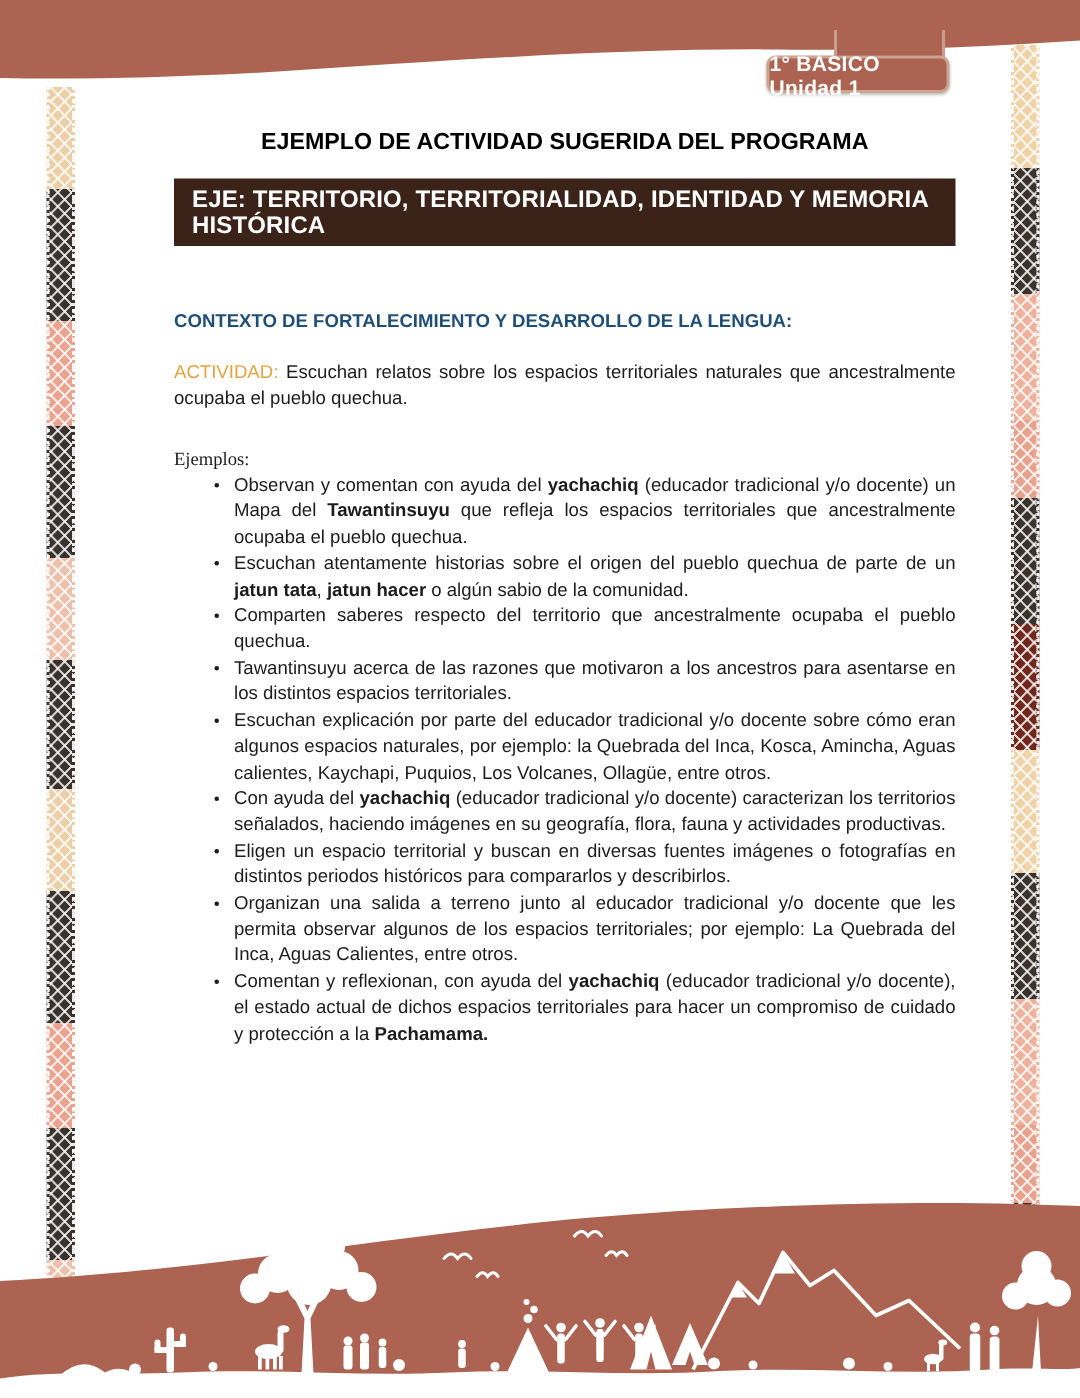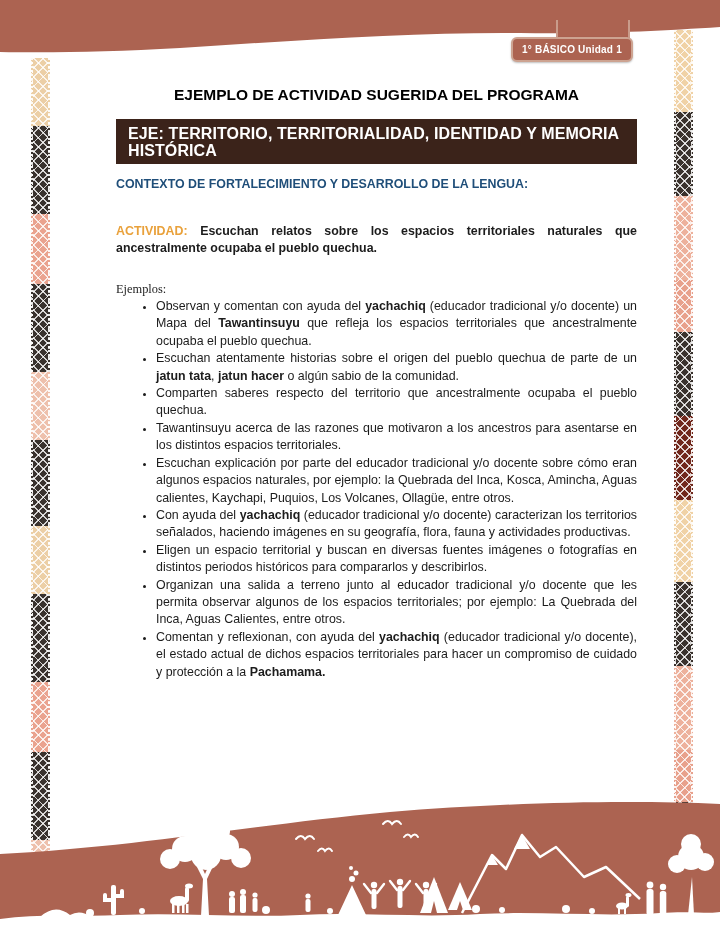--- a/index.html
+++ b/index.html
@@ -12,21 +12,21 @@
   .top-band{position:absolute;left:0;top:0;width:720px;height:70px;}
   .badge-tab{
     position:absolute;left:556px;top:20px;width:74px;height:22px;
     background:#ac6351;border-left:2px solid #c99c8b;border-right:2px solid #c99c8b;
     box-sizing:border-box;
   }
   .unit-badge{
     position:absolute;left:511px;top:37px;width:122px;height:25px;
     background:#ac6351;border:2px solid #cda391;border-radius:6px;
     box-sizing:border-box;display:flex;align-items:center;justify-content:center;
-    color:#ffffff;font-size:10px;font-weight:bold;letter-spacing:.2px;
+    color:#ffffff;font-size:14px;font-weight:bold;letter-spacing:.2px;
     box-shadow:0 1px 2px rgba(0,0,0,.25);
   }
   
   .strip{
     position:absolute;width:19px;
     border-left:2px dotted rgba(255,255,255,.9);
     border-right:2px dotted rgba(255,255,255,.9);
     box-sizing:border-box;
     background-image:
       repeating-linear-gradient(45deg, rgba(255,255,255,.78) 0 1.4px, rgba(255,255,255,0) 1.4px 6.6px),
@@ -49,22 +49,22 @@
   .content{
     position:absolute;left:116px;top:86px;width:521px;
     font-size:12.4px;line-height:17.4px;
   }
   .doc-title{margin:0;text-align:center;font-size:15.5px;font-weight:bold;color:#000;}
   .eje-banner{
     margin-top:16px;height:45px;background:#3b231a;color:#ffffff;
     font-weight:bold;font-size:16px;display:flex;align-items:center;
     padding-left:12px;box-sizing:border-box;letter-spacing:.1px;
   }
-  .context-heading{margin-top:12px;font-weight:bold;color:#1f4e79;}
-  .activity{margin-top:29px;text-align:justify;font-weight:bold;}
+  .context-heading{margin-top:42px;font-weight:bold;color:#1f4e79;}
+  .activity{margin-top:16px;text-align:justify;}
   .activity-label{color:#e9a13b;}
   .examples-label{margin-top:23px;font-family:Liberation Serif, serif;}
   ul.bullets{
     margin:0;padding:0 0 0 40px;list-style:disc;text-align:justify;
   }
   ul.bullets li{margin:0;padding:0;}
   ul.bullets li::marker{font-size:11px;}
   
   .footer-art{position:absolute;left:0;bottom:0;width:720px;height:135px;}
 </style>

